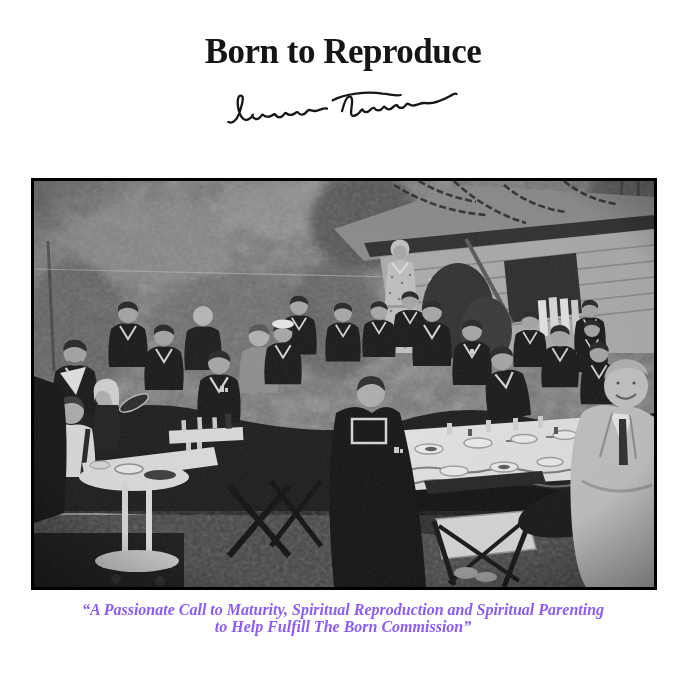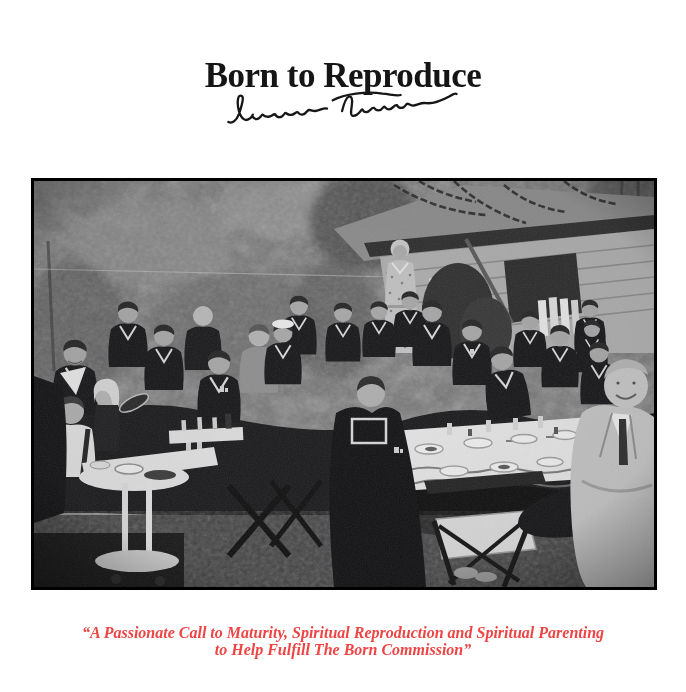--- a/index.html
+++ b/index.html
@@ -2,36 +2,36 @@
 <html><head>
 <meta charset="utf-8">
 <title>Born to Reproduce</title>
 <style>
   html,body{margin:0;padding:0;background:#ffffff;}
   .page{
     position:relative;width:686px;height:692px;background:#ffffff;
     font-family:"Liberation Serif", serif;overflow:hidden;
   }
   .title{
-    position:absolute;top:56px;left:0;width:100%;text-align:center;
+    position:absolute;top:32px;left:0;width:100%;text-align:center;
     font-size:35px;font-weight:700;color:#151515;letter-spacing:-0.5px;
     margin:0;
   }
   .sig-wrap{
     position:absolute;top:86px;left:50%;transform:translateX(-50%);
     width:236px;height:44px;
   }
   .photo-frame{
     position:absolute;left:31px;top:178px;width:620px;height:406px;
     border:3px solid #000000;background:#6f6f6f;
   }
   .photo-frame svg{display:block;}
   .quote{
-    position:absolute;top:624px;left:0;width:100%;text-align:center;
-    font-size:16px;font-weight:700;font-style:italic;color:#ef4444;
+    position:absolute;top:601px;left:0;width:100%;text-align:center;
+    font-size:16px;font-weight:700;font-style:italic;color:#8b5cf6;
     line-height:17px;margin:0;
   }
 </style>
 </head>
 <body>
 
 <div class="page">
 
   <h1 class="title">Born to Reproduce</h1>
 

